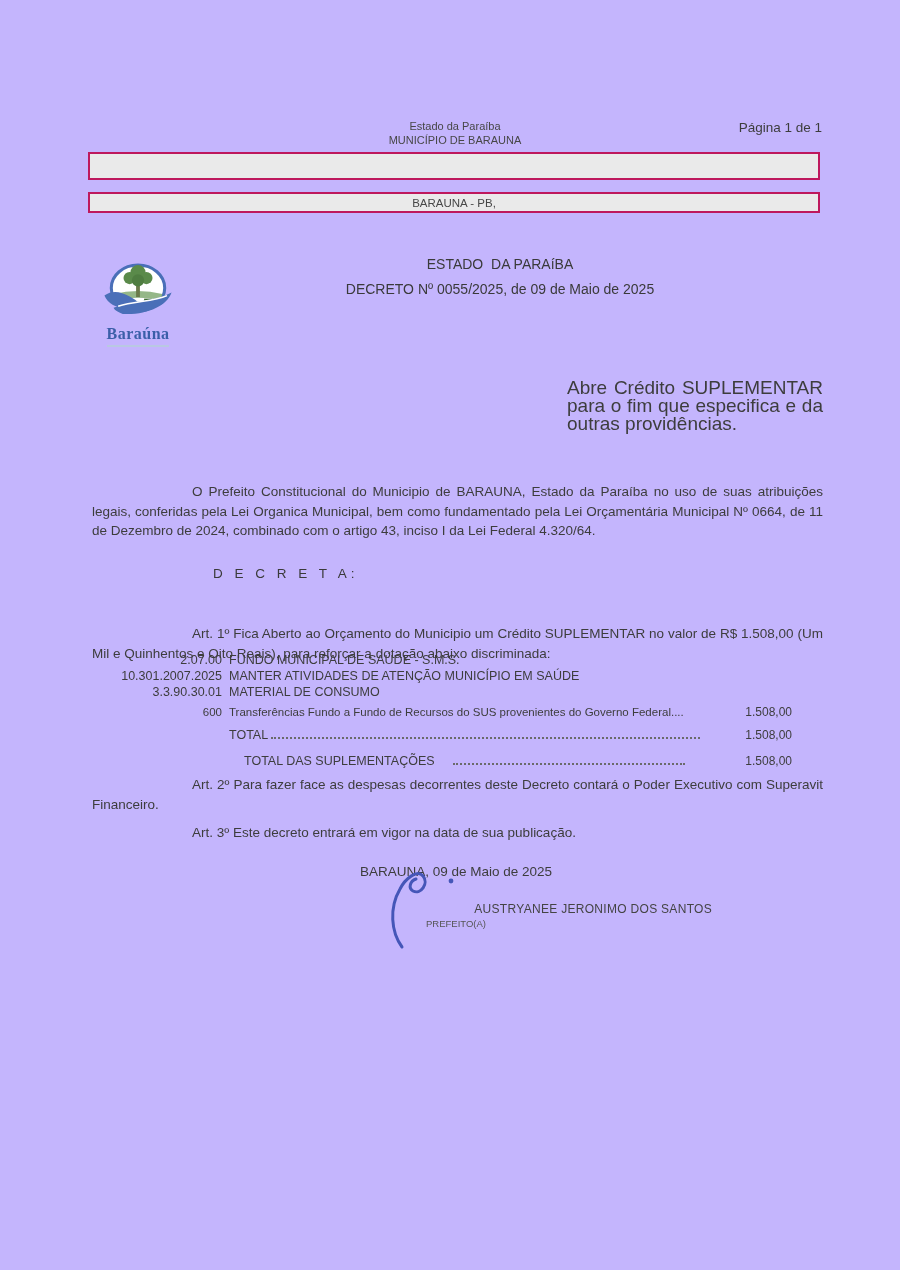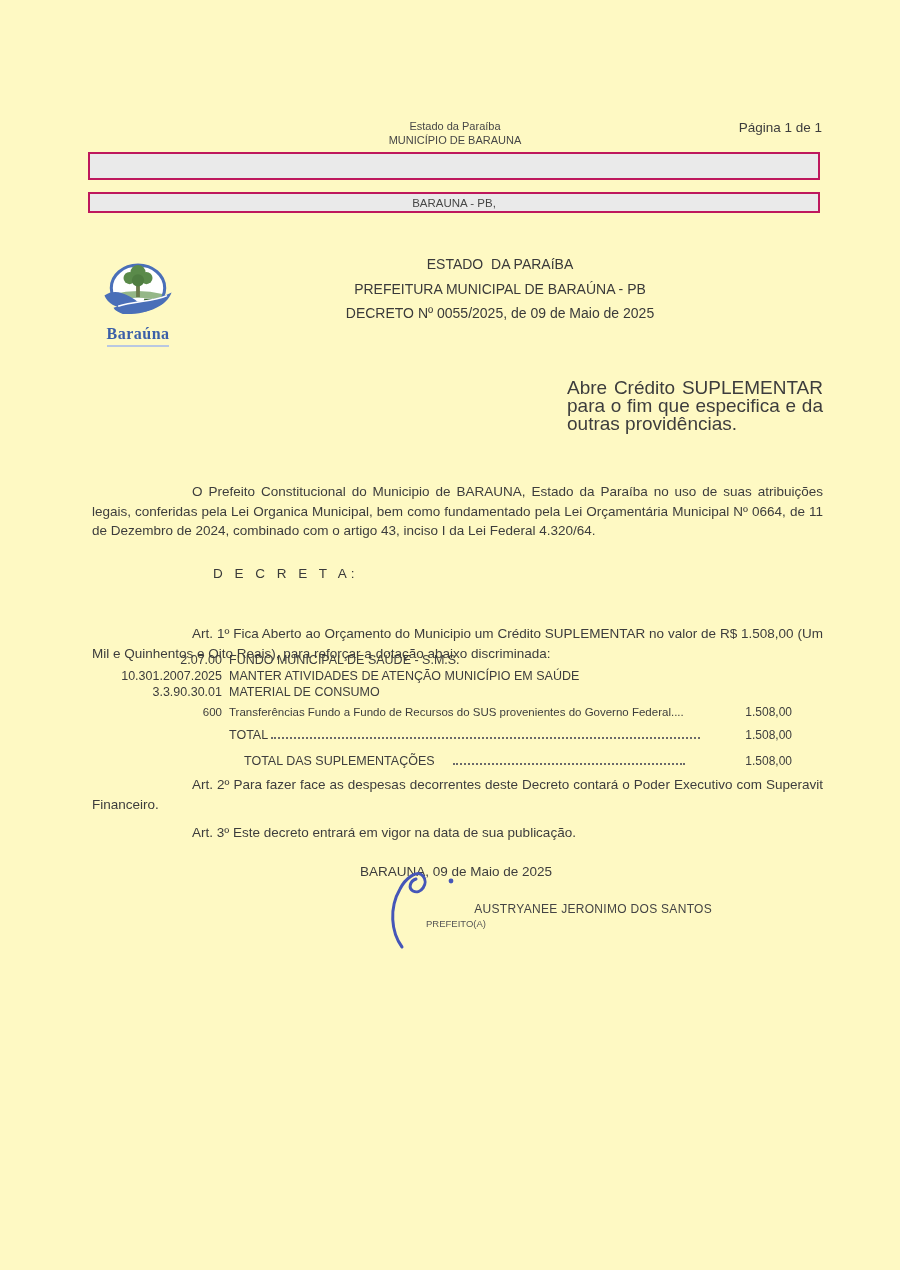--- a/index.html
+++ b/index.html
@@ -1,20 +1,20 @@
 <!DOCTYPE html>
 <html><head>
 <meta charset="utf-8">
 <style>
   * { margin:0; padding:0; box-sizing:border-box; }
   html,body { background:#ffffff; }
   .page {
     position:relative;
     width:900px; height:1270px;
-    background:#fef9c3;
+    background:#c4b5fd;
     font-family:"Liberation Sans", sans-serif;
     color:#3d3d3d;
     overflow:hidden;
   }
   
   .hdr-center {
     position:absolute; left:250px; top:120px; width:410px;
     text-align:center; font-size:11px; line-height:13.5px; color:#474747;
   }
   .page-num {
@@ -115,21 +115,20 @@
       <path d="M6 44 C 22 32, 42 46, 52 54 C 36 64, 14 62, 6 44 Z" fill="#4a6fb8"></path>
       <path d="M18 60 C 44 50, 72 52, 94 40 C 88 58, 60 70, 30 68 C 24 66, 19 63, 18 60 Z" fill="#4a6fb8"></path>
       <path d="M24 58 C 46 51, 70 52, 88 44" stroke="#ffffff" stroke-width="2" fill="none"></path>
     </svg>
     <div class="logo-name">Baraúna</div>
     <div class="logo-sub"></div>
   </div>
 
   <div class="title-block">
     <div class="title-line">ESTADO  DA PARAíBA</div>
-    <div class="title-line">PREFEITURA MUNICIPAL DE BARAÚNA - PB</div>
     <div class="title-line">DECRETO Nº 0055/2025, de 09 de Maio de 2025</div>
   </div>
 
   <div class="epigraph">Abre Crédito SUPLEMENTAR para o fim que especifica e da outras providências.</div>
 
   <div class="para p1">O Prefeito Constitucional do Municipio de BARAUNA, Estado da Paraíba no uso de suas atribuições legais, conferidas pela Lei Organica Municipal, bem como fundamentado pela Lei Orçamentária Municipal Nº 0664, de 11 de Dezembro de 2024, combinado com o artigo 43, inciso I da Lei Federal 4.320/64.</div>
   <div class="decreta">D E C R E T A:</div>
   <div class="para art1">Art. 1º Fica Aberto ao Orçamento do Municipio um Crédito SUPLEMENTAR no valor de R$ 1.508,00 (Um Mil e Quinhentos e Oito Reais), para reforçar a dotação abaixo discriminada:</div>
 
   <div class="budget">

